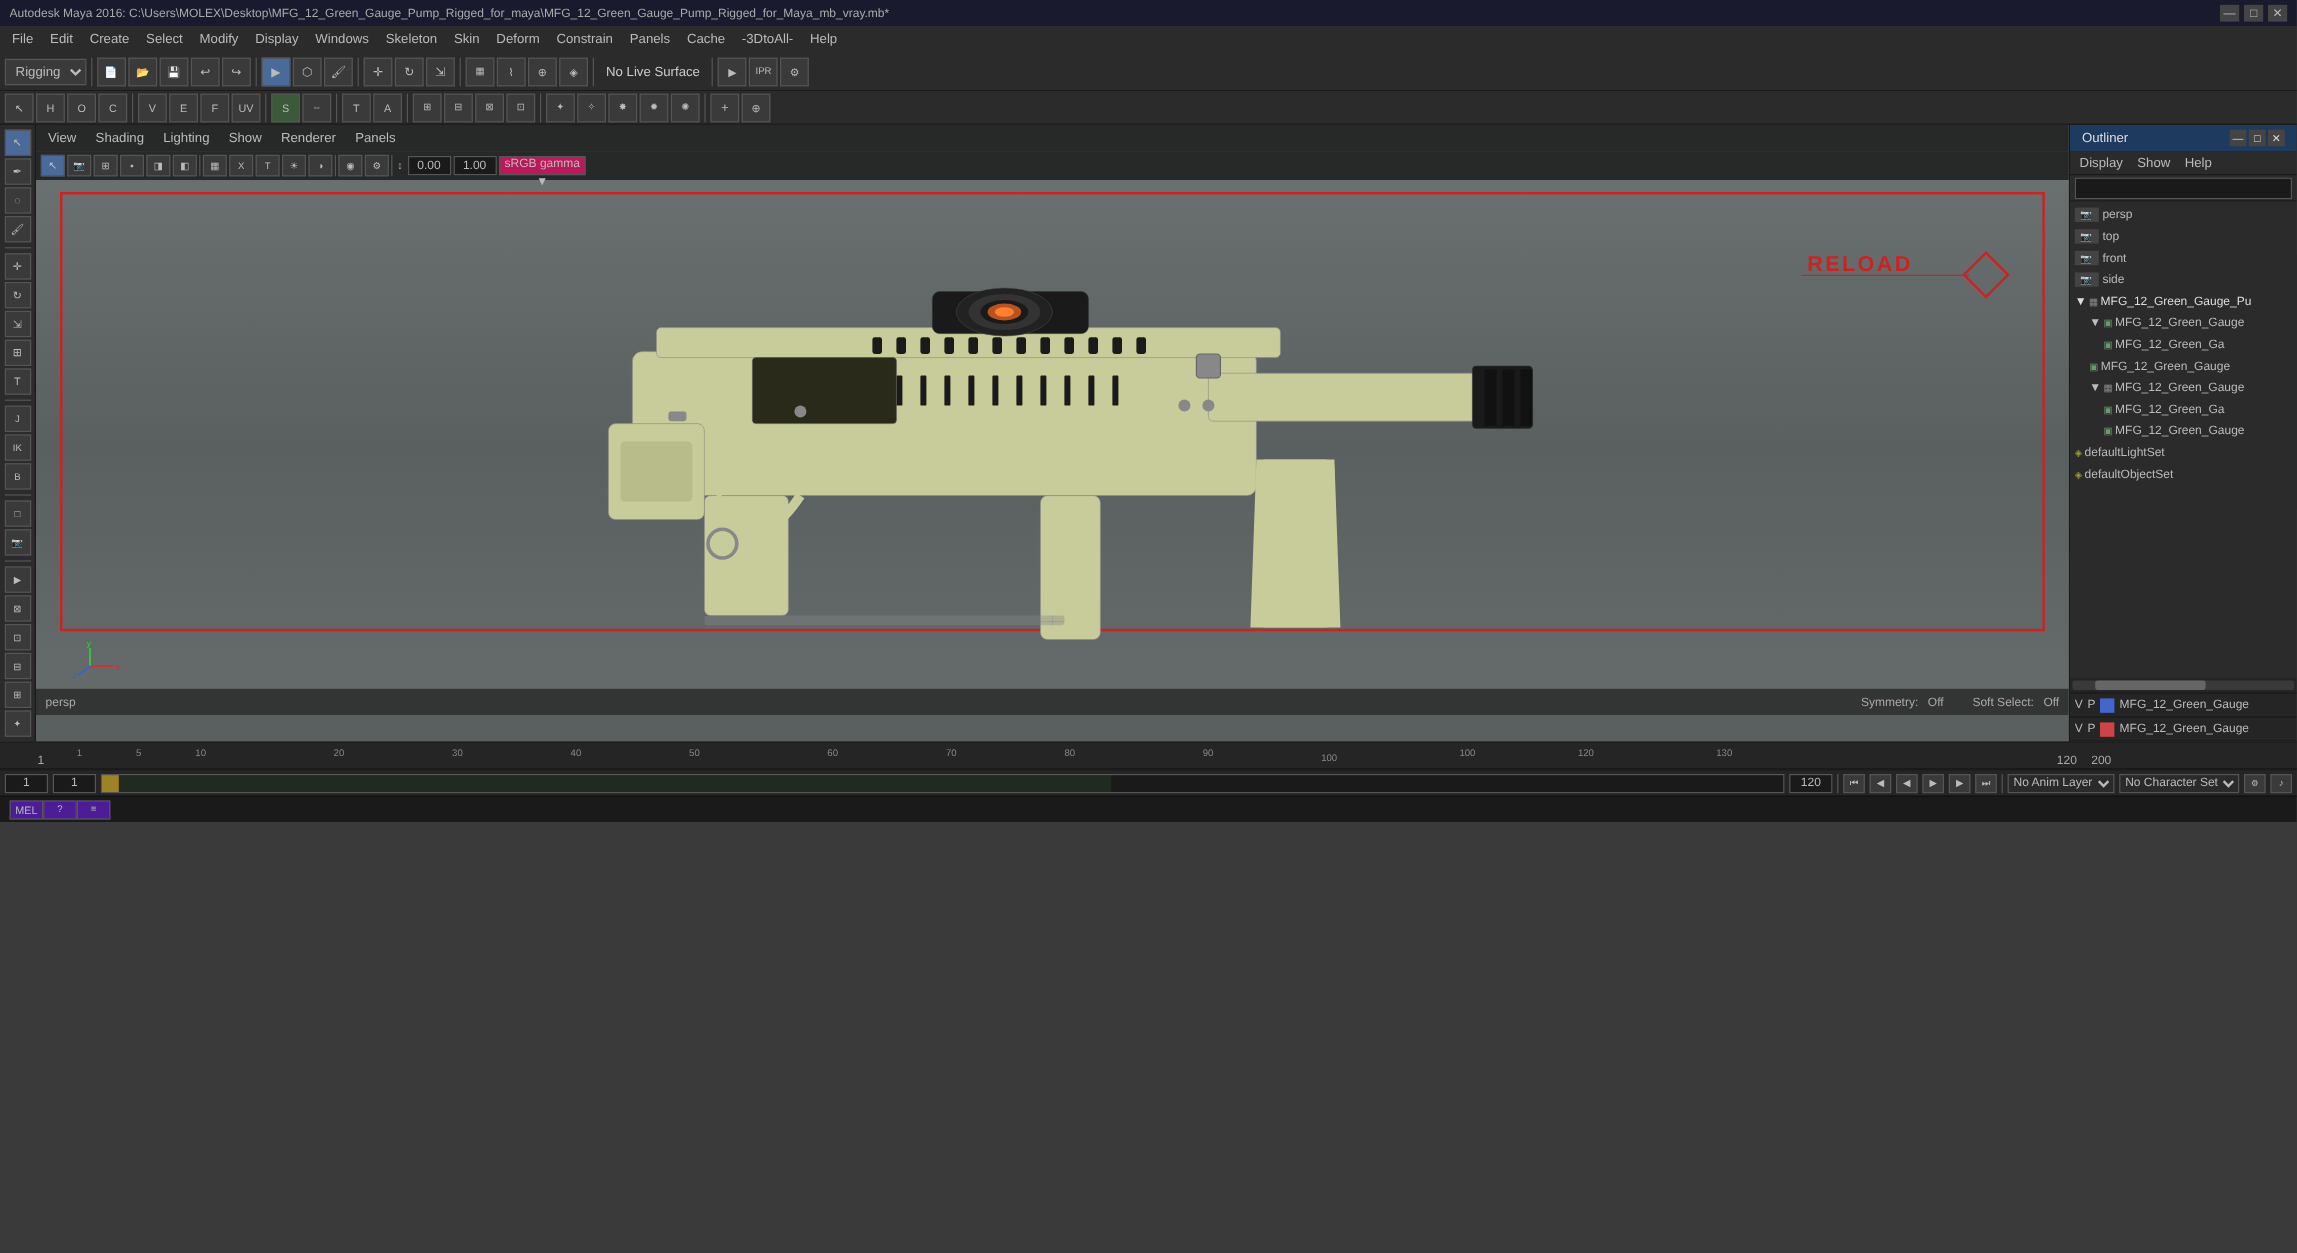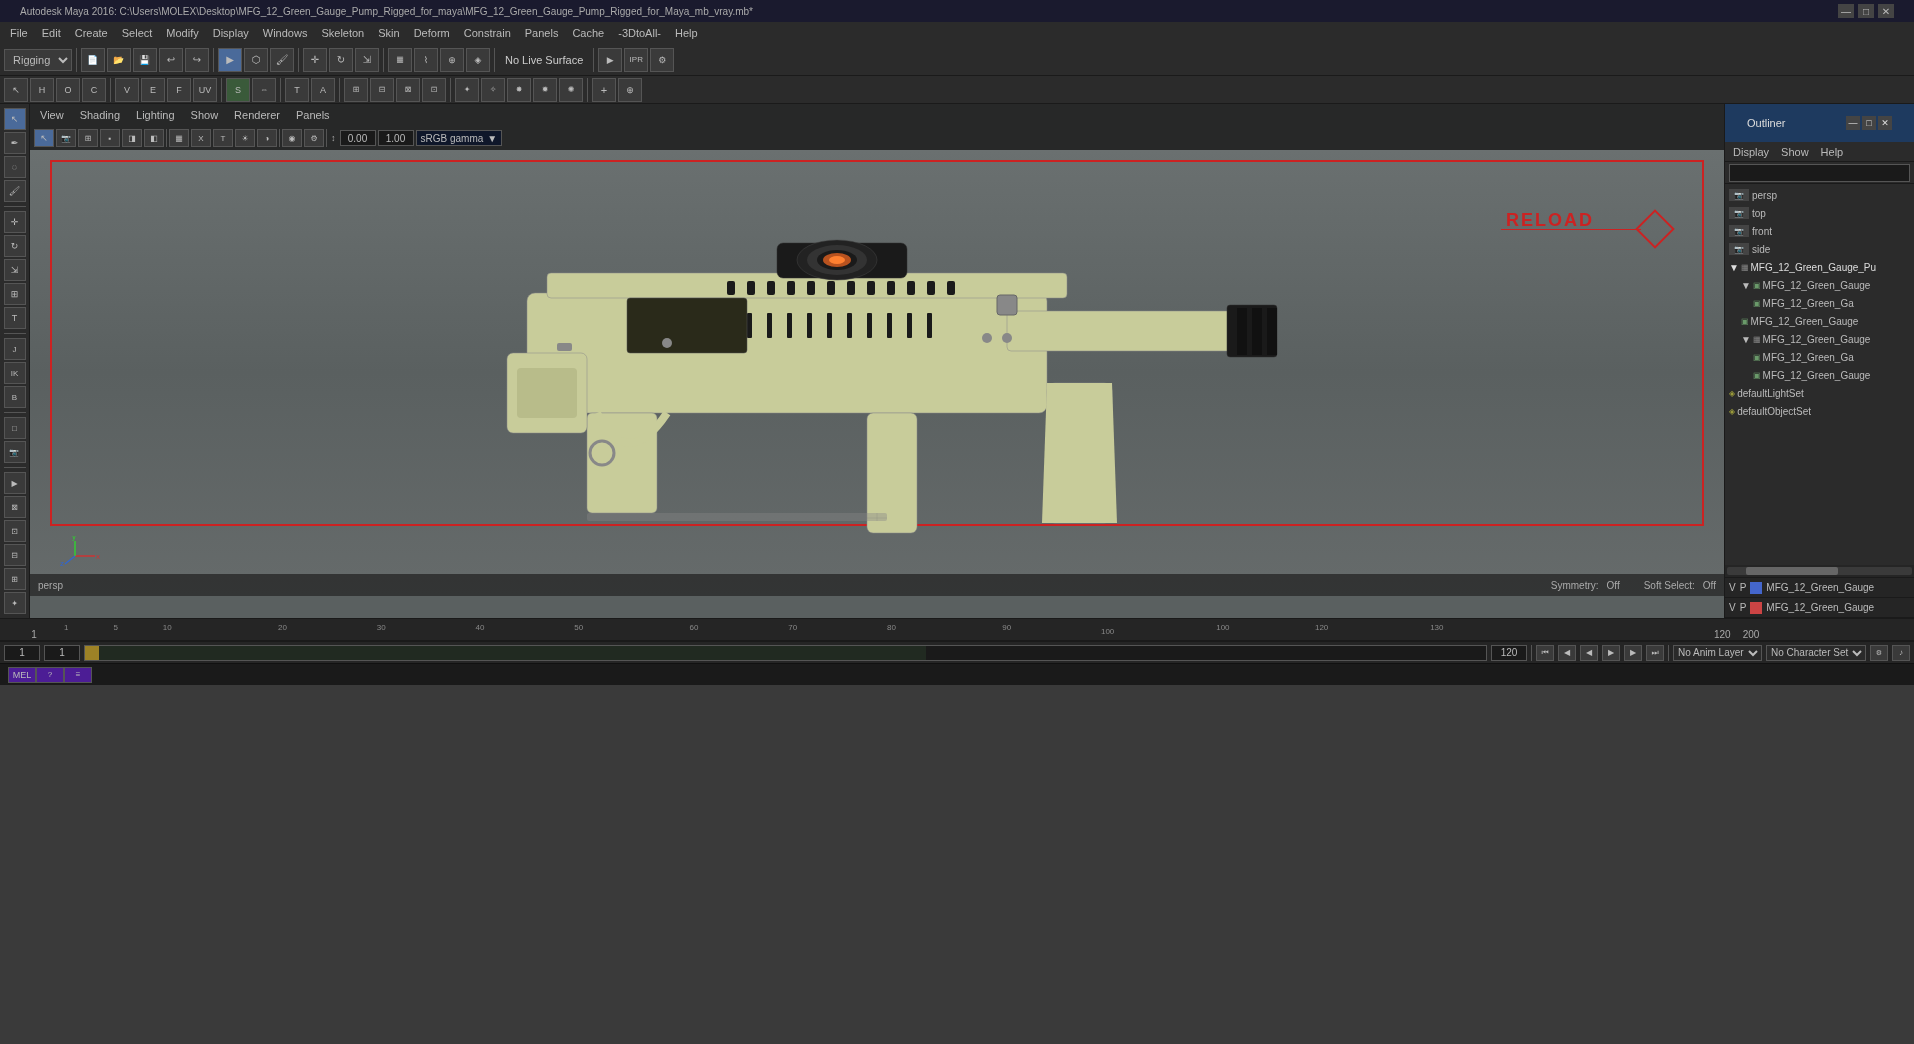--- a/index.html
+++ b/index.html
@@ -2,21 +2,21 @@
 <html><head>
   <meta charset="utf-8">
   <style>
     * { margin: 0; padding: 0; box-sizing: border-box; }
     body { width: 1914px; height: 1044px; background: #3a3a3a; font-family: 'Segoe UI', Arial, sans-serif; font-size: 11px; color: #ccc; overflow: hidden; }
 
     
     #titlebar {
       width: 100%; height: 22px; background: #1a1a2e;
       display: flex; align-items: center; justify-content: space-between;
-      padding: 0 20px; color: #aaa; font-size: 11px;
+      padding: 0 8px; color: #aaa; font-size: 11px;
     }
     #titlebar-controls { display: flex; gap: 4px; }
     #titlebar-controls span {
       width: 16px; height: 14px; background: #444; display: flex; align-items: center; justify-content: center; cursor: pointer; font-size: 10px; color: #bbb;
     }
 
     
     #menubar {
       width: 100%; height: 22px; background: #2b2b2b;
       display: flex; align-items: center; padding: 0 4px; gap: 2px; color: #bbb; font-size: 11px;
@@ -127,21 +127,21 @@
       position: absolute; bottom: 28px; left: 30px;
       font-size: 10px; color: #aaa;
     }
 
     
     #outliner-panel {
       width: 190px; background: #2b2b2b; border-left: 1px solid #1a1a1a;
       display: flex; flex-direction: column;
     }
     #outliner-titlebar {
-      height: 38px; background: #1e3a5f; display: flex; align-items: center; justify-content: space-between; padding: 0 22px; font-size: 11px; color: #ddd;
+      height: 22px; background: #1e3a5f; display: flex; align-items: center; justify-content: space-between; padding: 0 10px; font-size: 11px; color: #ddd;
     }
     #outliner-titlebar-controls { display: flex; gap: 2px; }
     #outliner-titlebar-controls span {
       width: 14px; height: 14px; background: #444; display: flex; align-items: center; justify-content: center; font-size: 9px; cursor: pointer;
     }
     #outliner-menu { height: 20px; display: flex; align-items: center; padding: 0 4px; gap: 4px; background: #2b2b2b; border-bottom: 1px solid #1a1a1a; }
     .outliner-menu-item { font-size: 11px; color: #bbb; padding: 2px 4px; cursor: pointer; }
     #outliner-search {
       height: 22px; padding: 2px 4px; background: #2b2b2b; border-bottom: 1px solid #1a1a1a;
     }
@@ -355,21 +355,21 @@
         <div class="vp-tool-btn" style="font-size:8px;">☀</div>
         <div class="vp-tool-btn" style="font-size:8px;">◑</div>
         <div style="width:1px;height:18px;background:#555;"></div>
         <div class="vp-tool-btn" style="font-size:8px;">◉</div>
         <div class="vp-tool-btn" style="font-size:8px;">⚙</div>
         <div style="width:1px;height:18px;background:#555;"></div>
 
         <span style="font-size:9px;color:#aaa;padding:0 2px;">↕</span>
         <div style="width:36px;height:16px;background:#1a1a1a;border:1px solid #555;display:flex;align-items:center;justify-content:center;font-size:10px;color:#bbb;">0.00</div>
         <div style="width:36px;height:16px;background:#1a1a1a;border:1px solid #555;display:flex;align-items:center;justify-content:center;font-size:10px;color:#bbb;">1.00</div>
-        <div style="height:16px;background:#0f172a;border:1px solid #555;display:flex;align-items:center;padding:0 4px;font-size:10px;color:#bbb;gap:4px;">
+        <div style="height:16px;background:#be185d;border:1px solid #555;display:flex;align-items:center;padding:0 4px;font-size:10px;color:#bbb;gap:4px;flex-direction:column;">
           <span>sRGB gamma</span>
           <span>▼</span>
         </div>
       </div>
 
       <div id="viewport-canvas">
 
         <div id="red-frame"></div>
 
         <div id="reload-text">RELOAD</div>

